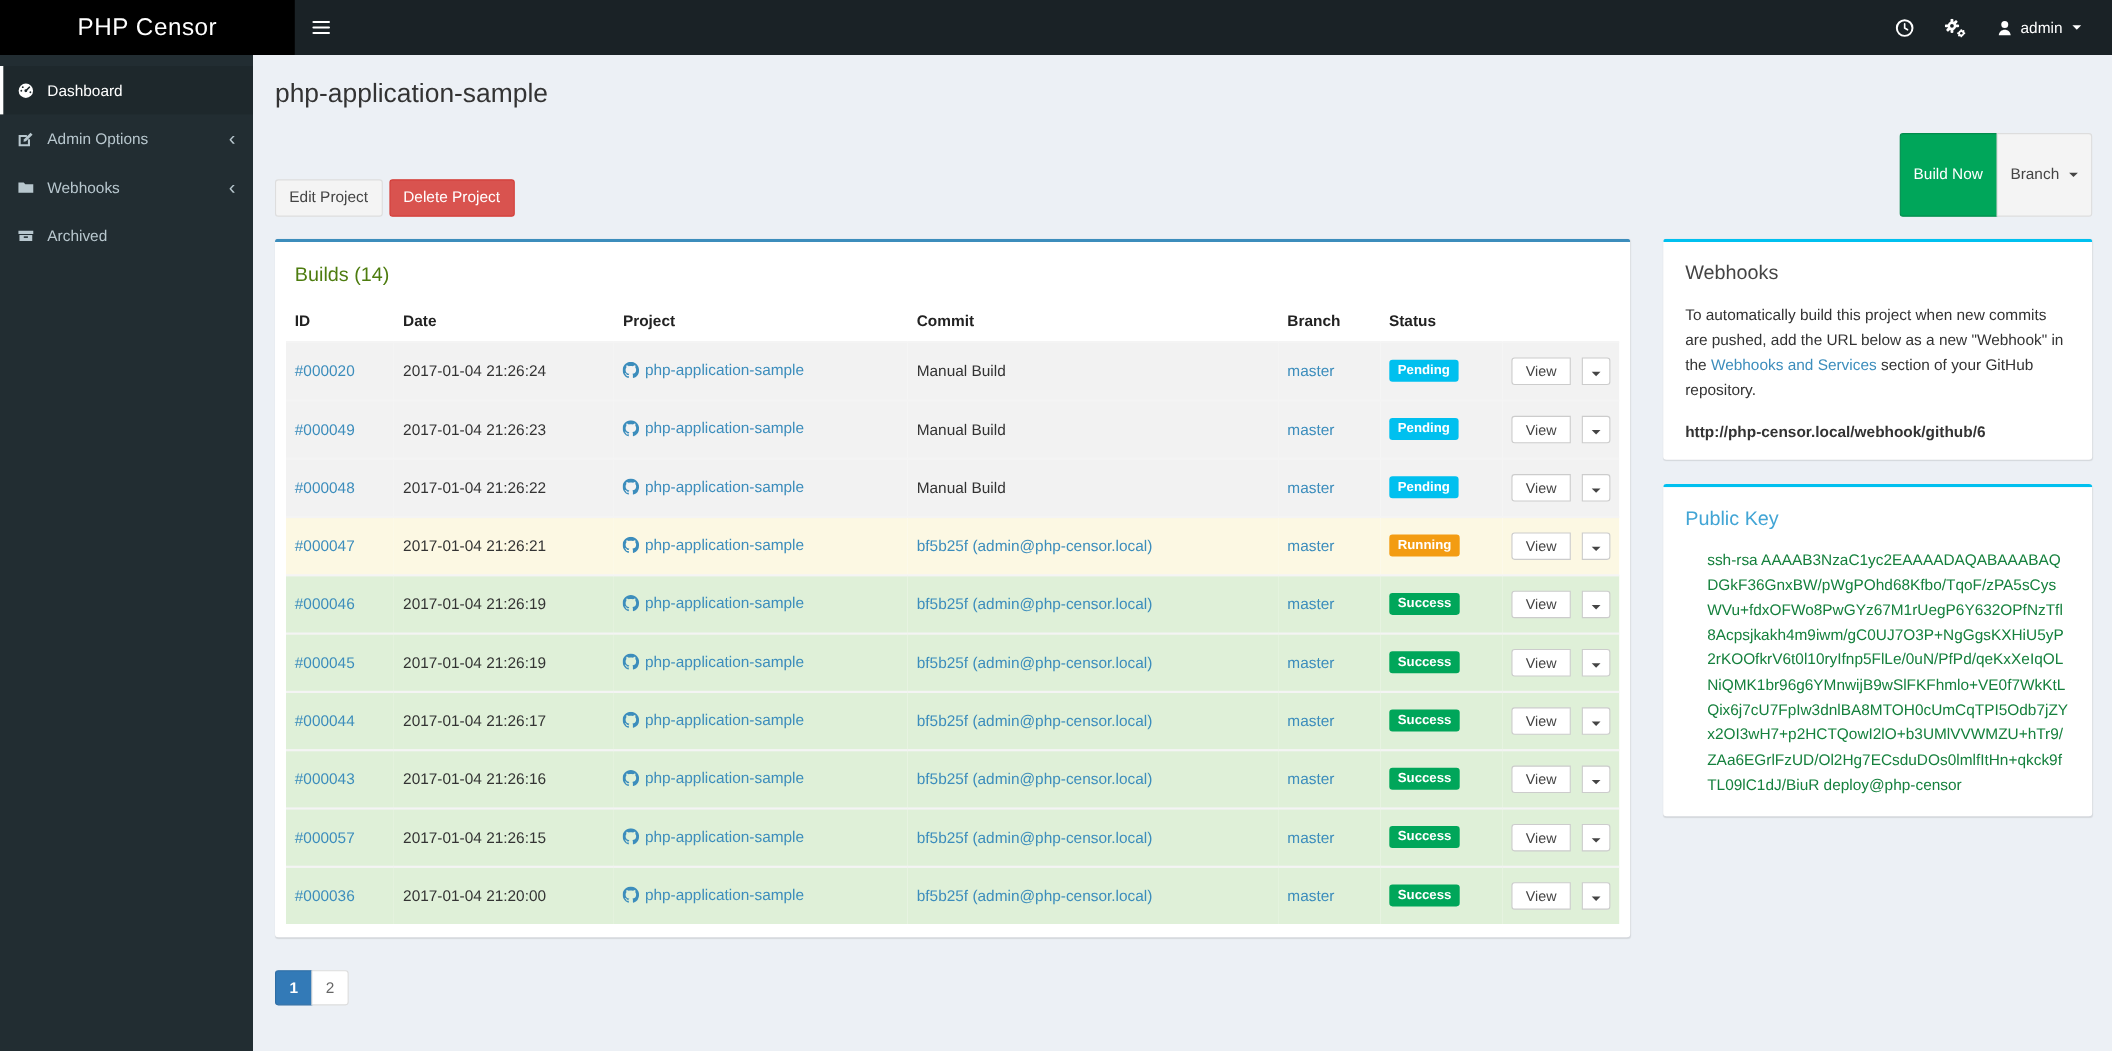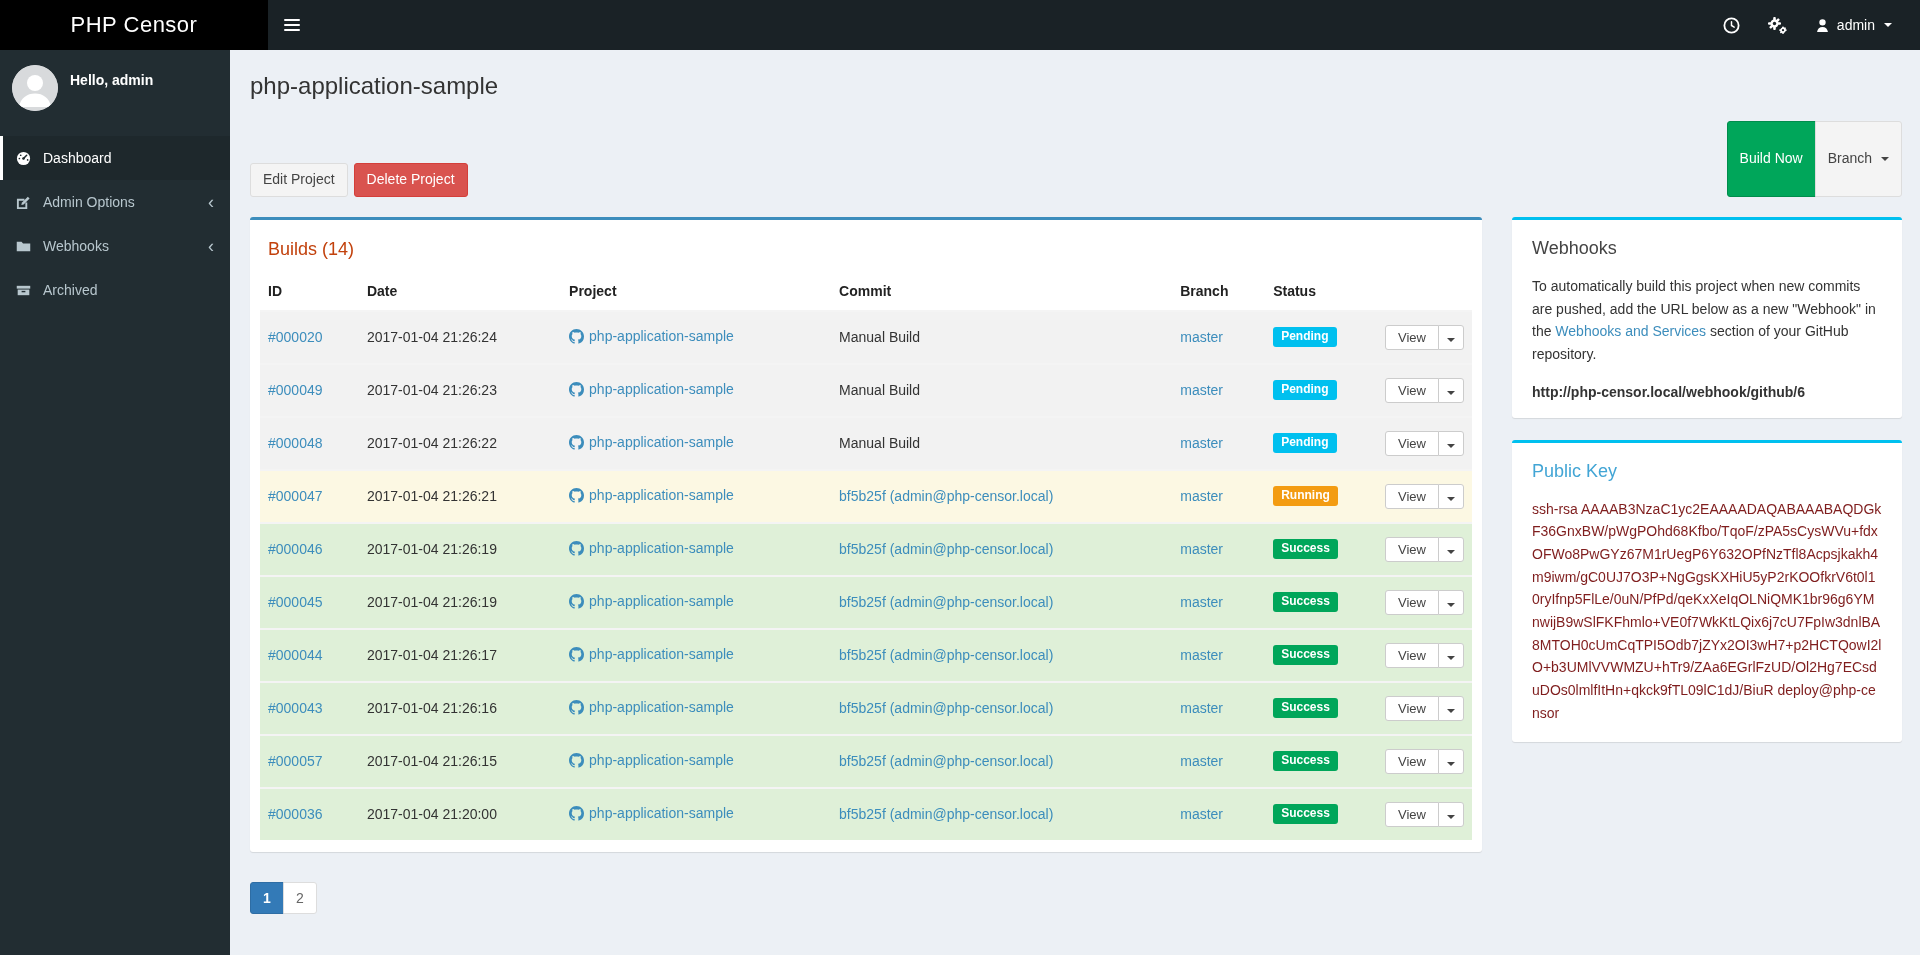--- a/index.html
+++ b/index.html
@@ -53,33 +53,33 @@
   .btn-group { display:inline-flex; }
   .btn-group .btn { border-radius:0; }
   .btn-group .btn:first-child { border-radius:3px 0 0 3px; }
   .btn-group .btn:last-child  { border-radius:0 3px 3px 0; margin-left:-1px; }
 
   .main-row { display:flex; align-items:flex-start; margin-top:20px; }
 
   
   .builds-panel { flex:1; background:#fff; border-top:3px solid #3c8dbc; border-radius:3px;
                   box-shadow:0 1px 1px rgba(0,0,0,.1); margin-right:30px; padding:10px 10px 12px; }
-  .panel-title { font-size:18px; color:#c2410c; padding:9px 8px 14px; }
+  .panel-title { font-size:18px; color:#4d7c0f; padding:9px 8px 14px; }
   table.builds { width:100%; border-collapse:collapse; }
   table.builds th { text-align:left; font-weight:700; color:#222; padding:9px 8px 11px; font-size:14px;
                     border-bottom:1px solid #f4f4f4; }
   table.builds td { padding:13px 8px; vertical-align:middle; border-top:2px solid #f4f4f4;
                     background:var(--row-bg,#fff); font-size:14px; }
   .lnk { color:#3c8dbc; }
   .project-lnk { display:inline-flex; align-items:center; gap:5px; }
   .project-lnk svg { display:block; }
   .badge { display:inline-block; padding:3px 8px 4px; border-radius:3px; color:#fff; font-weight:700;
            font-size:12px; line-height:1.1; }
   td.actions-cell { text-align:right; padding-right:10px; }
-  .view-group { display:inline-flex; }
+  .view-group { display:inline-flex;gap:11px; }
   .btn-view { background:#fff; border:1px solid #ccc; color:#444; padding:4px 12px; font-size:13px;
               border-radius:3px 0 0 3px; cursor:pointer; font-family:inherit; }
   .btn-view.caret-btn { border-radius:0 3px 3px 0; margin-left:-1px; padding:4px 8px; }
   .btn-view .caret { border-top-color:#444; margin-left:0; }
 
   
   .pagination { display:inline-flex; margin:30px 0 0 0; }
   .page { min-width:34px; height:32px; display:flex; align-items:center; justify-content:center;
           border:1px solid #ddd; background:#fff; color:#444; font-size:14px; cursor:pointer; font-weight:700;}
   .page:first-child { border-radius:3px 0 0 3px; }
@@ -87,21 +87,21 @@
   .page.active { background:#337ab7; border-color:#2e6da4; color:#fff; }
 
   
   .right-col { width:390px; display:flex; flex-direction:column; }
   .info-box { background:#fff; border-top:3px solid #00c0ef; border-radius:3px;
               box-shadow:0 1px 1px rgba(0,0,0,.1); padding:14px 20px 18px; margin-bottom:22px; }
   .info-box h2 { font-size:18px; font-weight:400; color:#444; margin:4px 0 16px; }
   .info-box h2.title-blue { color:#42a5d5; }
   .box-text { font-size:14px; line-height:1.62; color:#333; }
   .webhook-url { font-weight:700; font-size:14px; margin-top:18px; }
-  .key-text { font-size:14px; line-height:1.62; color:#7f1d1d; word-break:break-all; }
+  .key-text { font-size:14px; line-height:1.62; color:#15803d; word-break:break-all;margin-left:20px; }
 </style>
 </head>
 <body>
 
 <header class="main-header">
   <div class="logo">PHP Censor</div>
   <nav class="navbar">
     <div class="hamburger">
       <span></span>
         <span></span>
@@ -135,30 +135,20 @@
           <path fill="#fff" d="M8 1.2a3.4 3.4 0 1 1 0 6.8 3.4 3.4 0 0 1 0-6.8zM2.2 15c.4-3.4 2.7-5.4 5.8-5.4s5.4 2 5.8 5.4z"></path>
         </svg>
         <span class="username">admin</span>
         <span class="caret" style="color:#fff"></span>
       </div>
     </div>
   </nav>
 </header>
 
 <aside class="sidebar">
-  <div class="user-panel">
-    <div class="avatar">
-      <svg width="46" height="46" viewBox="0 0 46 46">
-        <circle cx="23" cy="23" r="23" fill="#d8dadc"></circle>
-        <circle cx="23" cy="18" r="8" fill="#fff"></circle>
-        <path d="M7 42c1.5-9 8-13.5 16-13.5S37.5 33 39 42z" fill="#fff"></path>
-      </svg>
-    </div>
-    <div class="greeting">Hello, admin</div>
-  </div>
   <ul class="sidebar-menu">
     <li class="active">
       <span class="mi">
         <svg width="15" height="15" viewBox="0 0 16 16">
           <circle cx="8" cy="8" r="7" fill="currentColor"></circle>
           <circle cx="8" cy="8" r="1.4" fill="#1e282c"></circle>
           <path d="M8 8l3.4-3.4" stroke="#1e282c" stroke-width="1.6" stroke-linecap="round"></path>
           <circle cx="3.6" cy="8" r=".9" fill="#1e282c"></circle>
             <circle cx="12.4" cy="9.5" r=".9" fill="#1e282c"></circle>
             <circle cx="5" cy="4.5" r=".9" fill="#1e282c"></circle>

